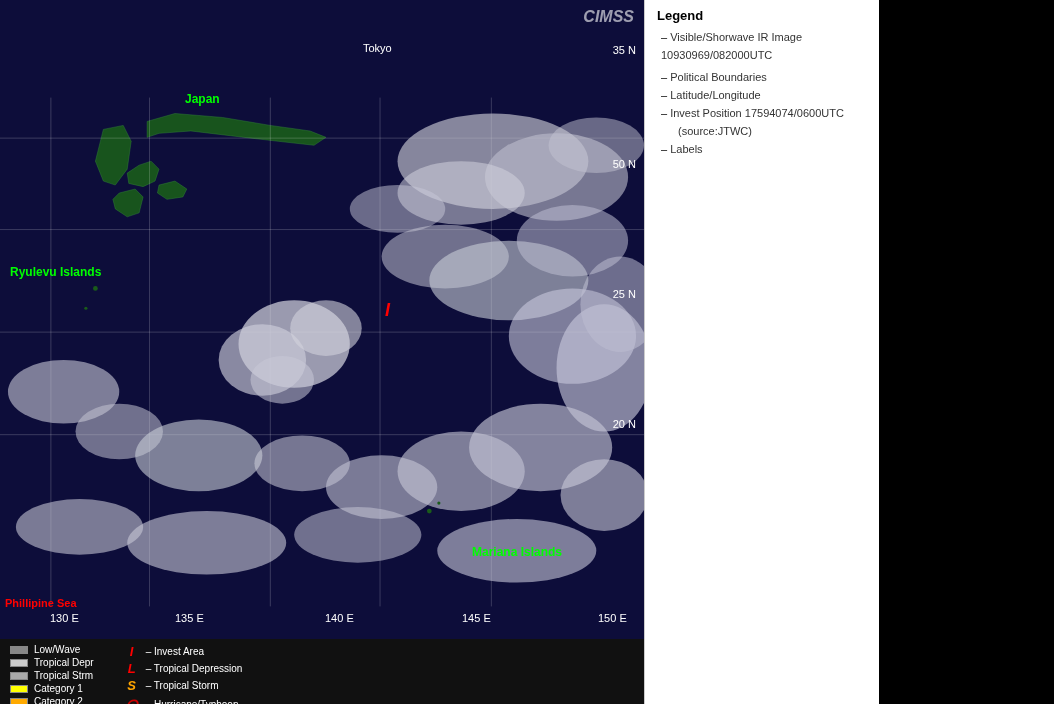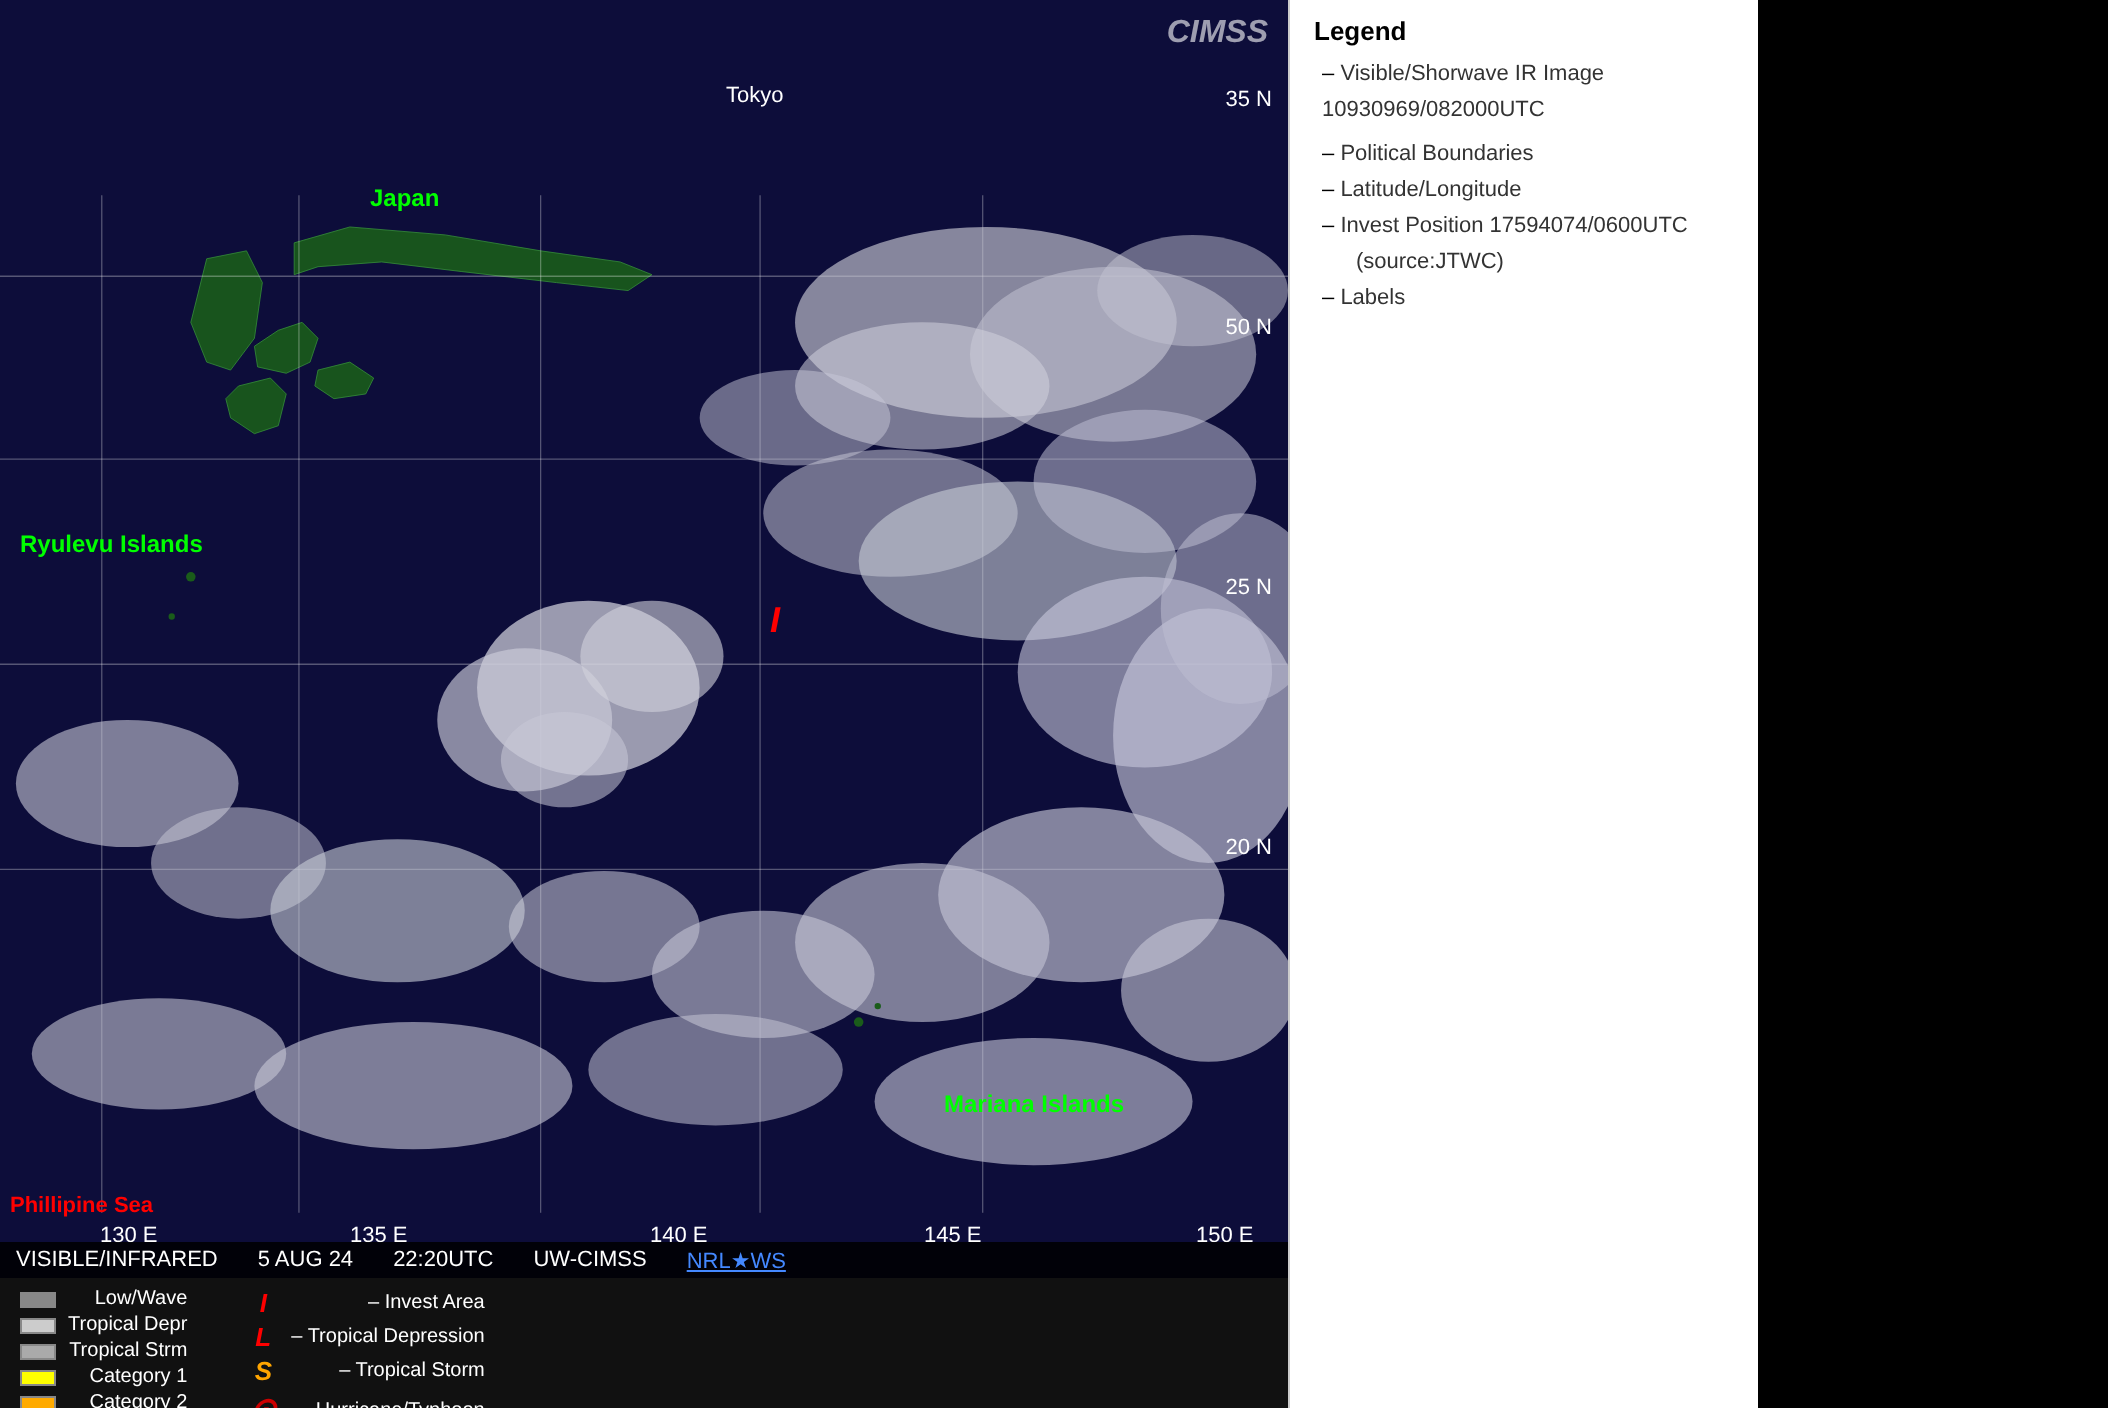--- a/index.html
+++ b/index.html
@@ -109,21 +109,20 @@
       flex-direction: column;
       gap: 2px;
     }
 
     .legend-item {
       display: flex;
       align-items: center;
       gap: 6px;
       color: #fff;
       font-size: 10px;
-      justify-content: space-between;
     }
 
     .legend-color-box {
       width: 18px;
       height: 8px;
       border: 1px solid #888;
     }
 
     .legend-symbol {
       color: red;
@@ -276,27 +275,20 @@
     <div class="place-label" style="top: 92px; left: 185px;">Japan</div>
     <div class="place-label-white" style="top: 42px; left: 363px;">Tokyo</div>
     <div class="place-label" style="top: 265px; left: 10px;">Ryulevu Islands</div>
     <div class="place-label" style="top: 545px; left: 472px;">Mariana Islands</div>
     <div style="position:absolute; top:182px; left:742px; color:red; font-size:12px; font-weight:bold;">PacIDc</div>
 
     <div class="invest-marker" style="top: 300px; left: 385px;">I</div>
 
     <div id="phillipine-sea-label">Phillipine Sea</div>
 
-    <div id="status-bar">
-      <span>VISIBLE/INFRARED</span>
-      <span>5 AUG 24</span>
-      <span>22:20UTC</span>
-      <span>UW-CIMSS</span>
-      <span class="nrl-link">NRL★WS</span>
-    </div>
 
     <div id="bottom-legend">
 
       <div class="legend-col">
         <div class="legend-item">
           <div class="legend-color-box" style="background:#888888;"></div>
           <span>Low/Wave</span>
         </div>
         <div class="legend-item">
           <div class="legend-color-box" style="background:#cccccc;"></div>

